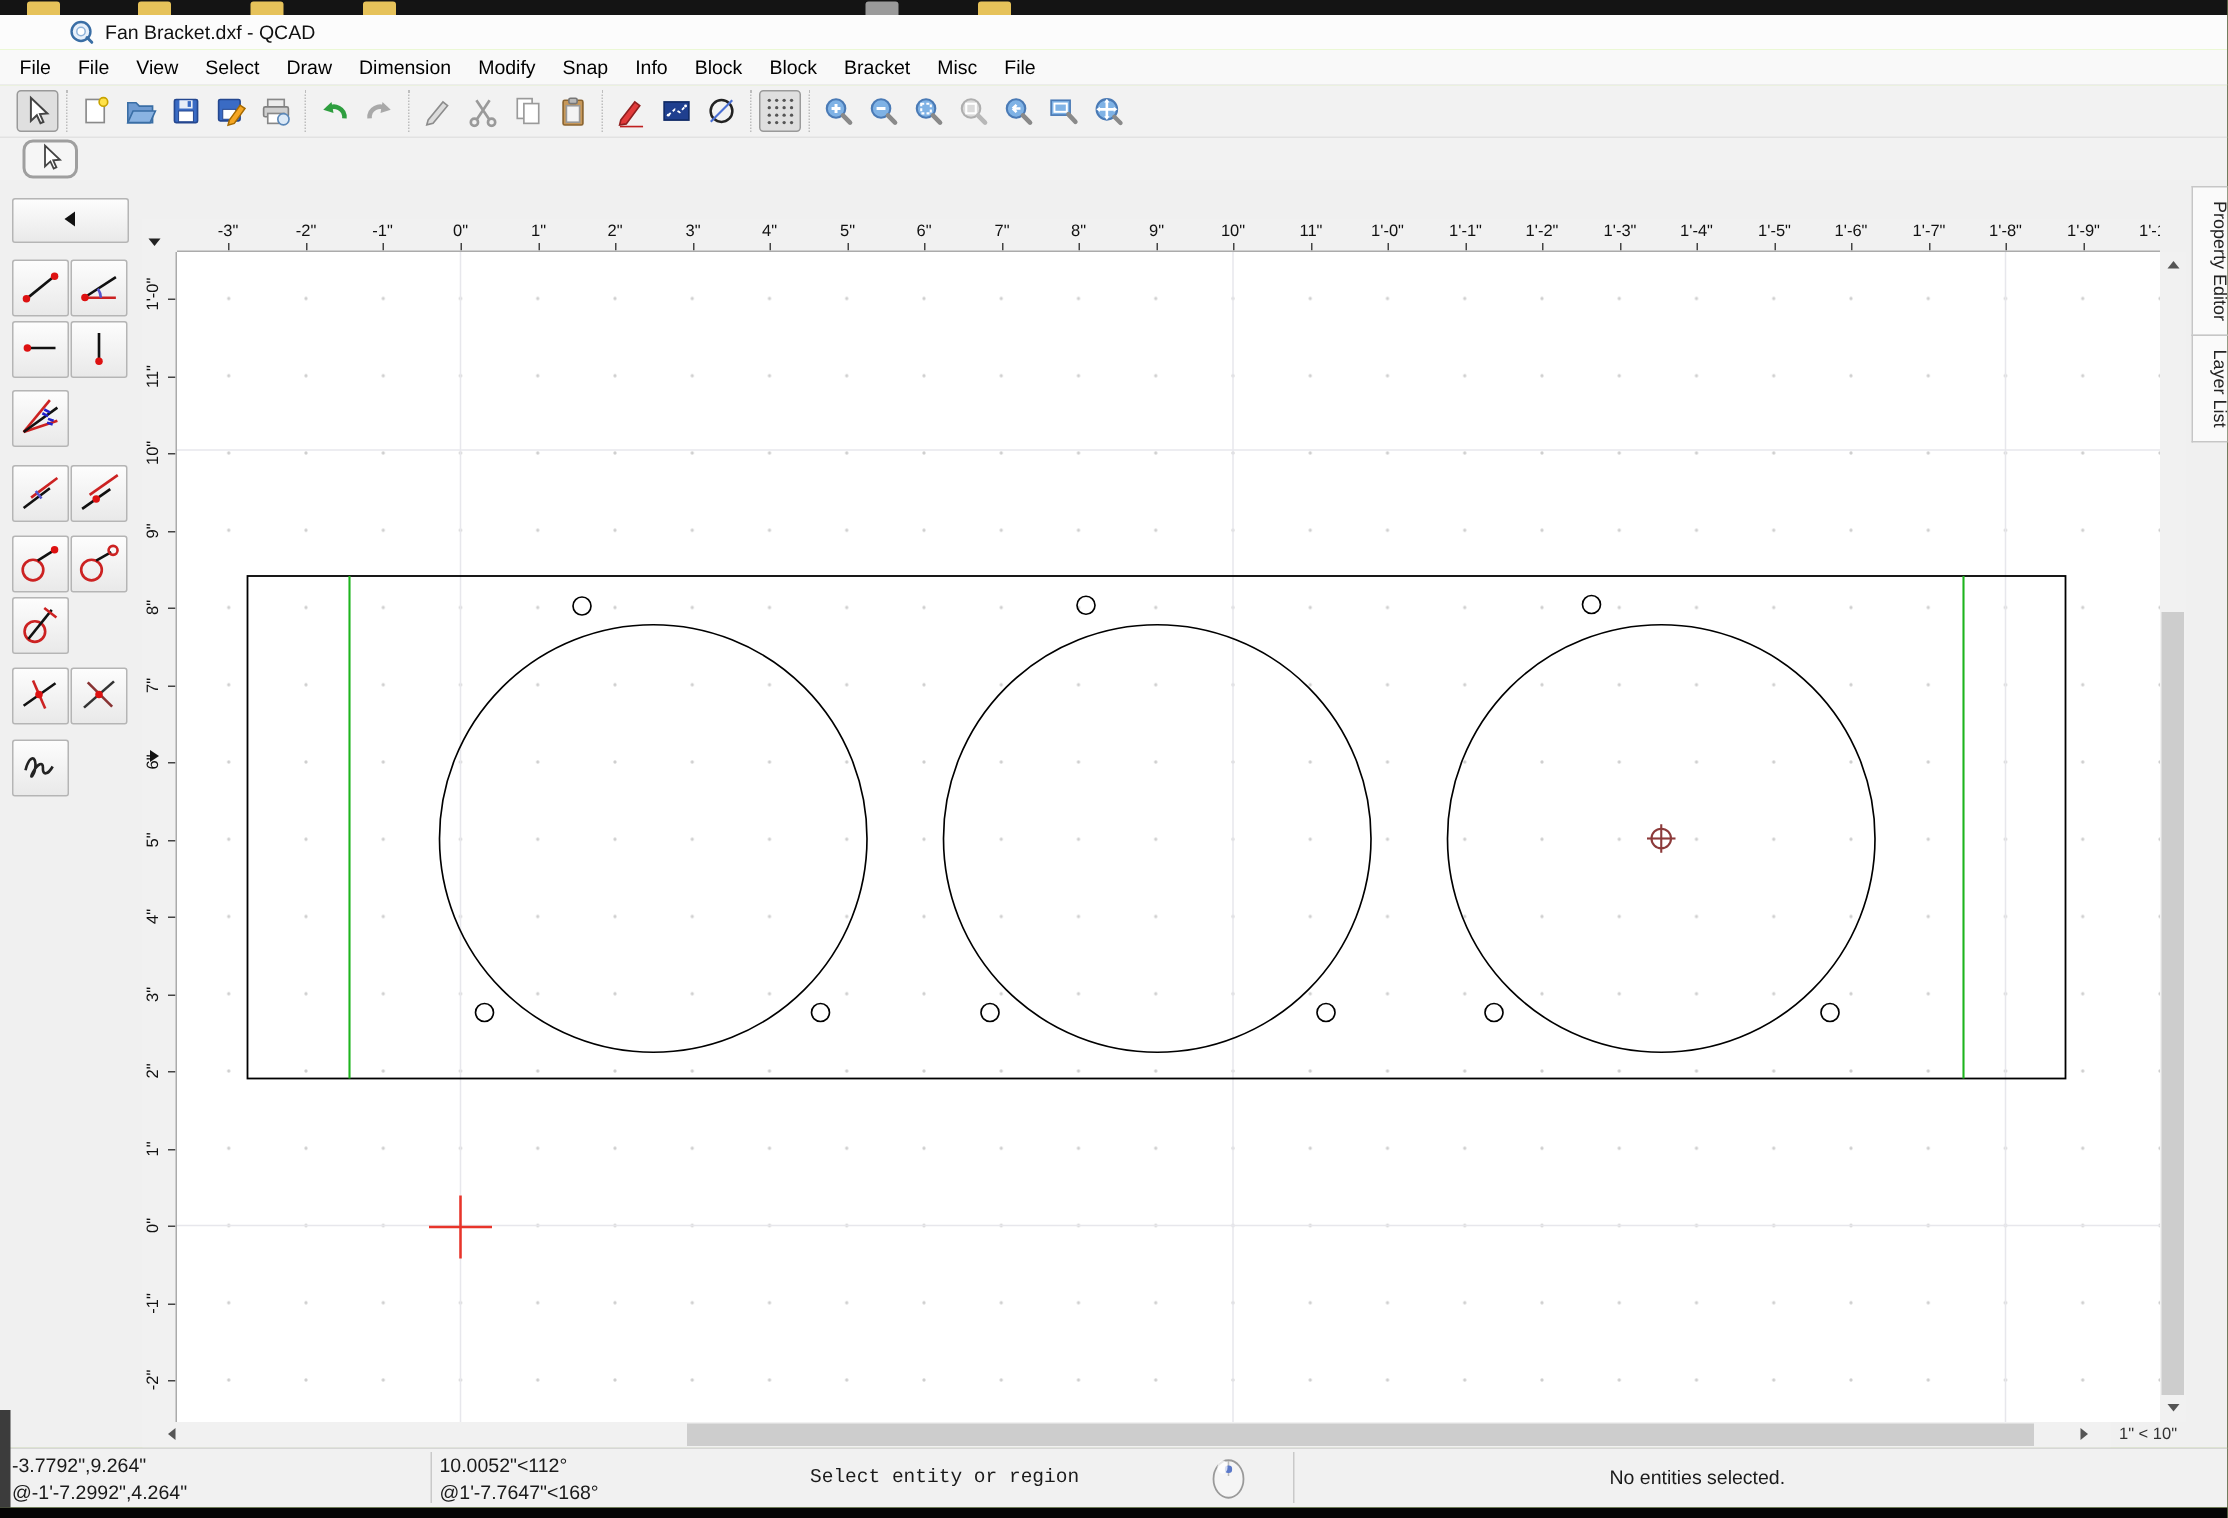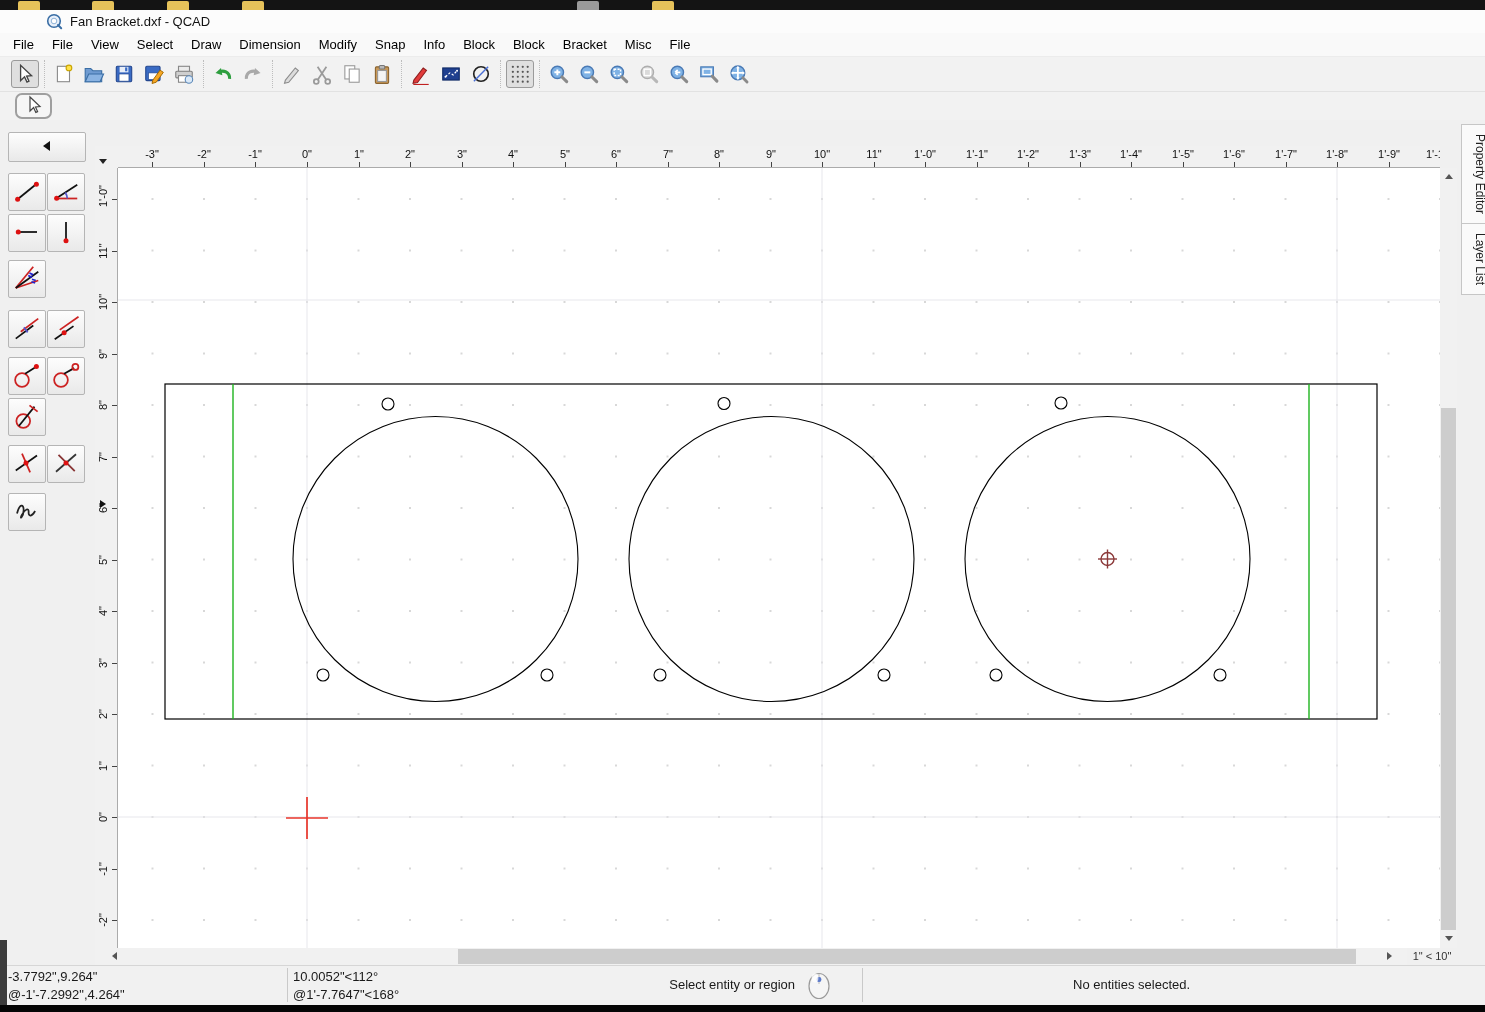--- a/index.html
+++ b/index.html
@@ -99,21 +99,21 @@
   .vtab.t2{top:103px;}
 
   
   .statusbar{position:absolute;left:0;top:965px;width:1485px;height:40px;background:#f1f1f1;
     border-top:1px solid #d6d6d6;font-size:13px;color:#1a1a1a;box-sizing:border-box;}
   .sb-line{line-height:18px;white-space:nowrap;}
   .sb-coords{position:absolute;left:8px;top:2px;}
   .sb-polar{position:absolute;left:293px;top:2px;}
   .sb-sep{position:absolute;top:2px;width:1px;height:34px;background:#c9c9c9;}
   .s1{left:287px;} .s2{left:862px;}
-  .sb-hint{position:absolute;left:540px;width:255px;top:11px;text-align:right;}
+  .sb-hint{position:absolute;left:540px;width:255px;top:11px;font-family:Liberation Mono, monospace;}
   .mouse-icon{position:absolute;left:806px;top:3px;width:26px;height:32px;}
   .sb-selection{position:absolute;left:1073px;top:11px;}
   .corner-dark{position:absolute;left:0;top:940px;width:7px;height:65px;background:#3c3c3c;}
 
   .bottomstrip{position:absolute;left:0;top:1005px;width:1485px;height:7px;background:#050505;}
 </style>
 </head>
 <body>
 
 <div class="screen">

